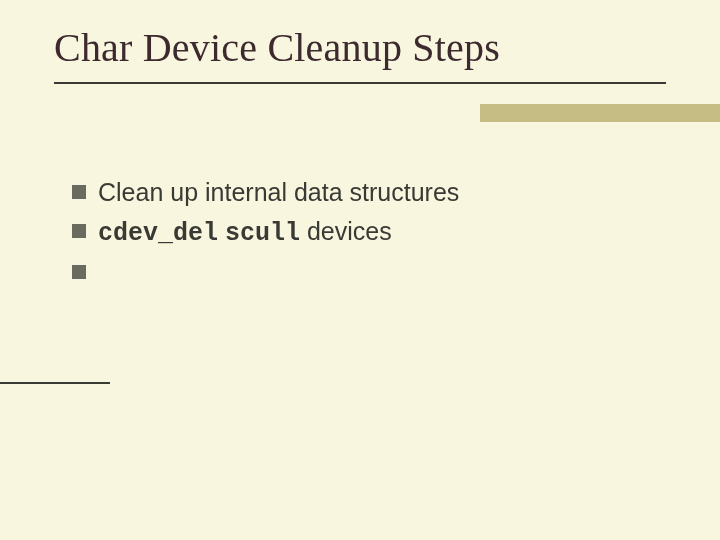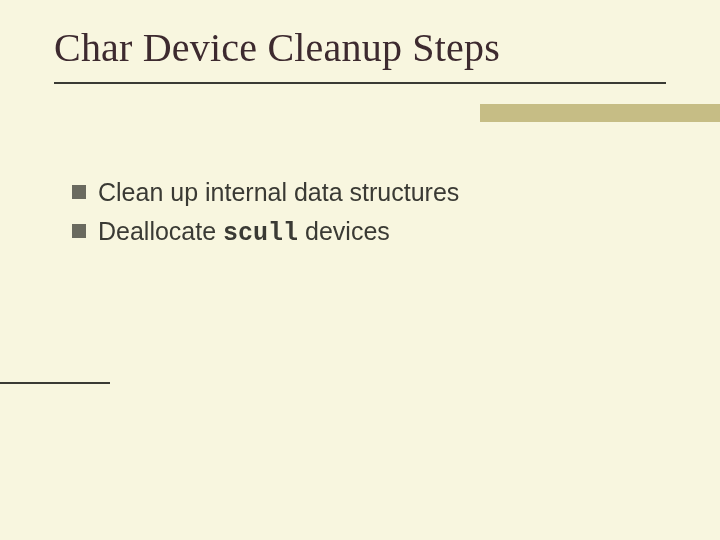--- a/index.html
+++ b/index.html
@@ -87,28 +87,31 @@
   <div class="title-rule"></div>
   <div class="accent-bar"></div>
 
   <div class="body">
 
     <div class="item">
       <div class="bullet"></div>
       <div>Clean up internal data structures</div>
     </div>
 
+    <div class="item">
+      <div class="bullet"></div>
+      <div>
+        <span class="code">cdev_del</span>
+        <span class="code">scull</span>
+        <span>devices</span>
+      </div>
+    </div>
 
     <div class="item">
       <div class="bullet"></div>
-      <div>
-        <span>Deallocate</span>
-        <span class="code">scull</span>
-        <span>devices</span>
-      </div>
     </div>
 
 
   </div>
 
   <div class="left-rule"></div>
 
 </div>
 
 </body></html>

